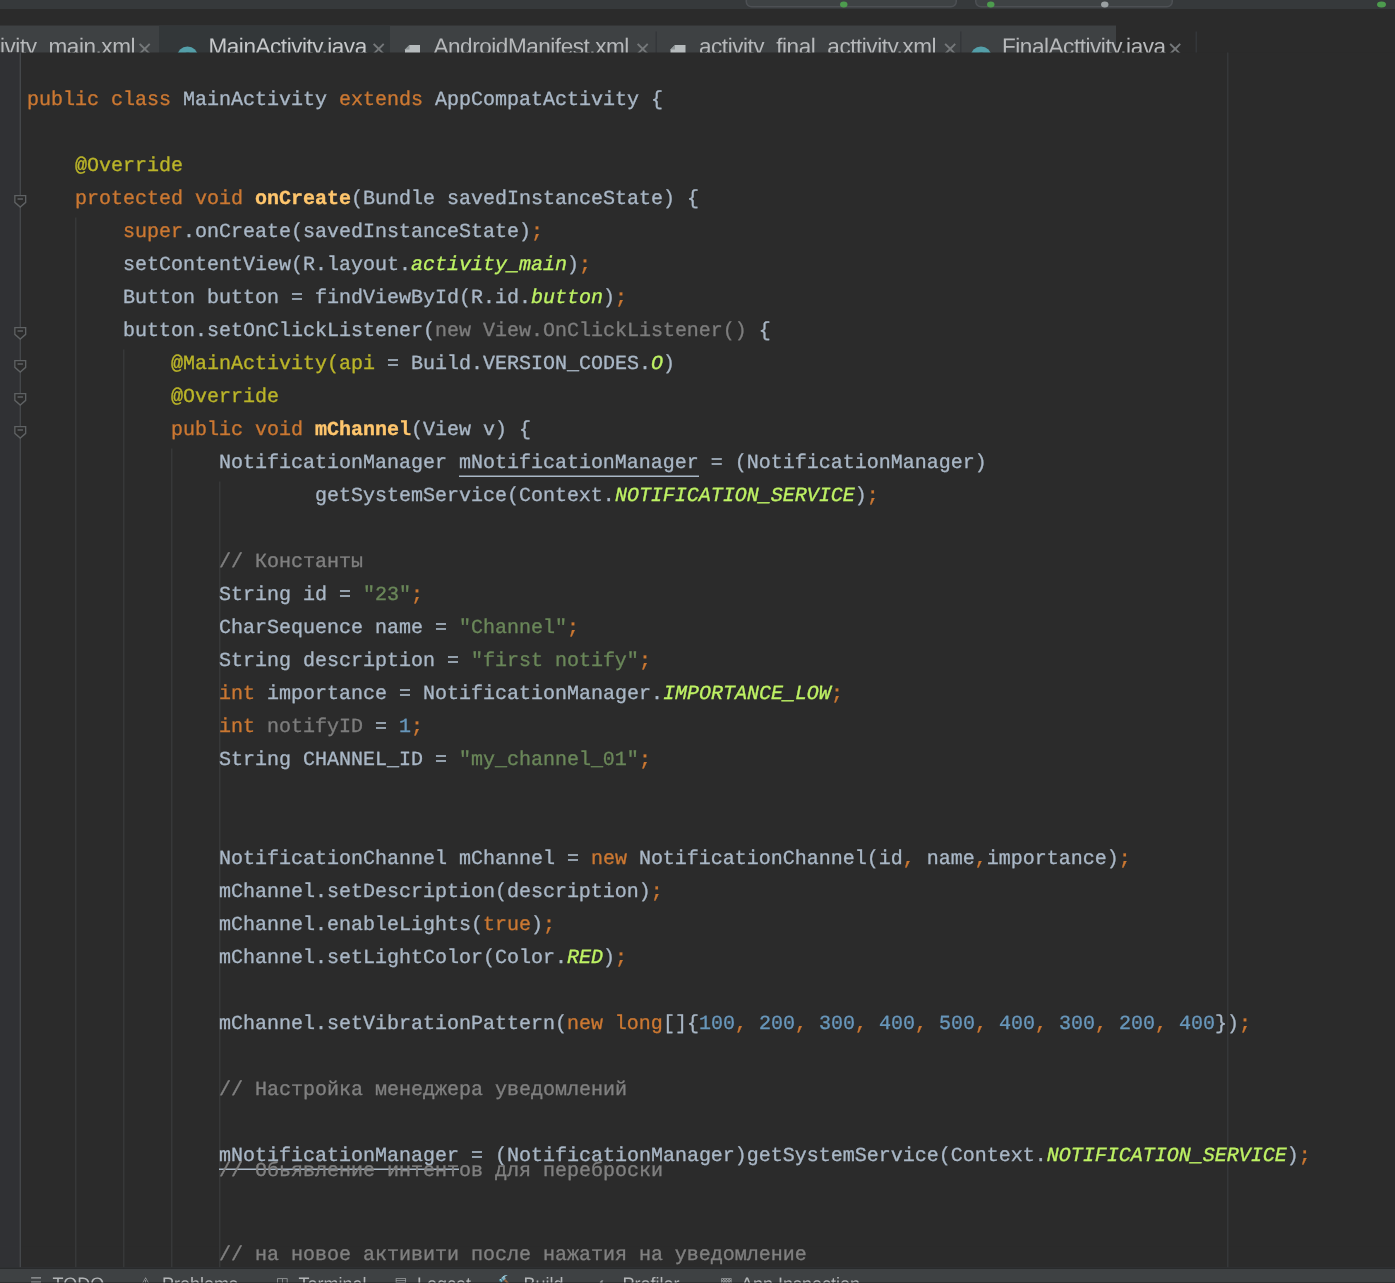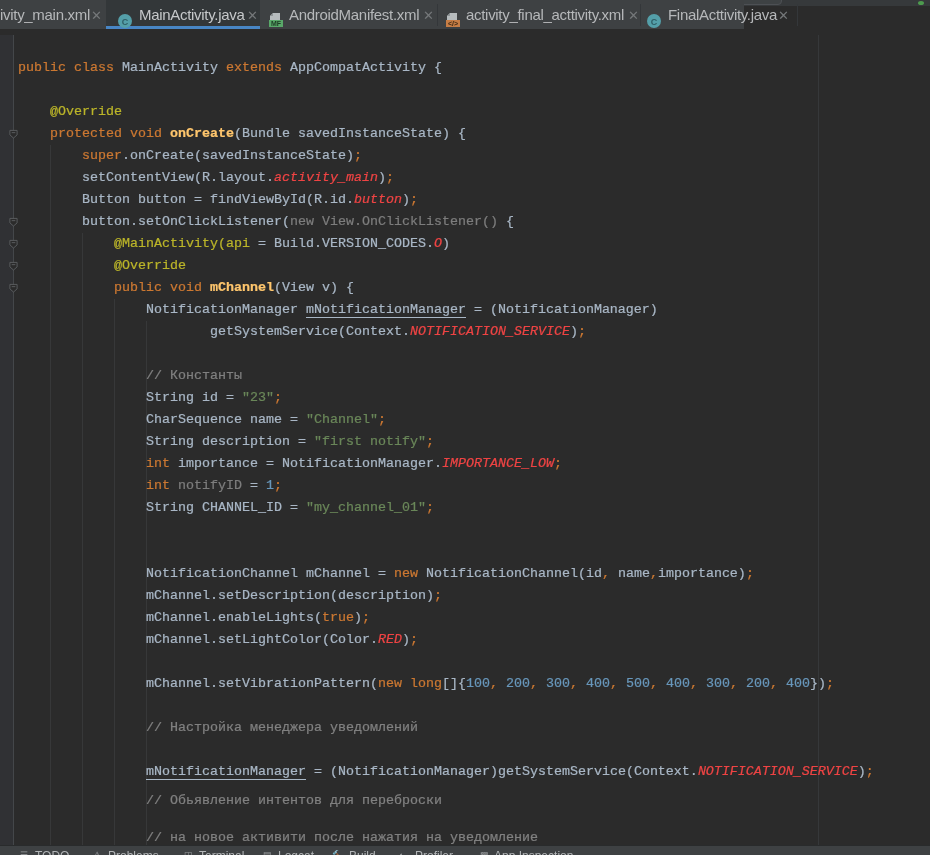--- a/index.html
+++ b/index.html
@@ -3,40 +3,40 @@
 <meta charset="utf-8">
 <style>
 * { margin:0; padding:0; box-sizing:border-box; }
 html,body { width:930px; height:855px; overflow:hidden; background:#2b2b2b; }
 #root { position:relative; width:930px; height:855px; font-family:"Liberation Mono",monospace; }
 
 #strip { position:absolute; left:0; top:0; width:930px; height:6px; background:#36393b; }
 .tbox { position:absolute; top:-6px; height:11px; border:1px solid #4d5054; border-radius:4px; background:#3e4244; }
 .dot { position:absolute; border-radius:50%; }
 
-#tabbar { position:absolute; left:0; top:0; width:744px; height:29px; background:#3e4143; }
+#tabbar { position:absolute; left:0; top:17px; width:744px; height:29px; background:#3e4143; }
 .tabdiv { position:absolute; top:4px; width:1px; height:22px; background:#34373a; }
 #seltab { position:absolute; left:106px; top:0; width:154px; height:29px; background:#333739; }
 #selline { position:absolute; left:106px; top:26px; width:154px; height:3px; background:#4886c5; }
 .tabtxt { position:absolute; top:4px; height:21px; line-height:21px; font-family:"Liberation Sans",sans-serif; font-size:15px; color:#b6b8ba; letter-spacing:-0.3px; }
 .tabx { position:absolute; top:8px; font-family:"Liberation Sans",sans-serif; font-size:13px; color:#75787a; }
 
 #editor { position:absolute; left:0; top:35px; width:930px; height:796px; background:#2b2b2b; }
 #gutterline { position:absolute; left:13px; top:0; width:1px; height:810px; background:#44474a; }
 #margin { position:absolute; left:818px; top:0; width:1px; height:810px; background:#36383a; }
 .ig { position:absolute; width:1px; background:#373839; }
 .fold { position:absolute; left:9px; width:9px; height:10px; }
 .code { position:absolute; left:18px; white-space:pre; font-size:13.34px; line-height:22px; height:22px; color:#a9b7c6; -webkit-text-stroke:0.22px; }
 .k { color:#cc7832; }
 .a { color:#bbb529; }
 .m { color:#ffc66d; font-weight:bold; }
 .s { color:#6a8759; }
 .n { color:#6897bb; }
 .c { color:#808080; }
-.f { color:#ef4444; font-style:italic;font-family:Liberation Mono, monospace; }
+.f { color:#bef264; font-style:italic;font-family:Liberation Mono, monospace; }
 .g { color:#7d7d7d; }
 .u { border-bottom:1px solid #a9b7c6; }
 
 #status { position:absolute; left:0; top:845px; width:930px; height:10px; background:#3e4143; border-top:1px solid #292b2c; }
 .st { position:absolute; top:3px; font-family:"Liberation Sans",sans-serif; font-size:12px; color:#b2b5b7; }
 .sticon { position:absolute; top:4px; font-size:9px; color:#9b9ea0; font-family:"Liberation Sans",sans-serif; }
 </style>
 </head>
 <body>
 <div id="root">
@@ -116,21 +116,21 @@
 <div class="code" style="top:418px;">                <span class="k">int</span> importance = NotificationManager.<span class="f">IMPORTANCE_LOW</span><span class="k">;</span></div>
 <div class="code" style="top:440px;">                <span class="k">int</span> <span class="g">notifyID</span> = <span class="n">1</span><span class="k">;</span></div>
 <div class="code" style="top:462px;">                String CHANNEL_ID = <span class="s">"my_channel_01"</span><span class="k">;</span></div>
 <div class="code" style="top:528px;">                NotificationChannel mChannel = <span class="k">new</span> NotificationChannel(id<span class="k">,</span> name<span class="k">,</span>importance)<span class="k">;</span></div>
 <div class="code" style="top:550px;">                mChannel.setDescription(description)<span class="k">;</span></div>
 <div class="code" style="top:572px;">                mChannel.enableLights(<span class="k">true</span>)<span class="k">;</span></div>
 <div class="code" style="top:594px;">                mChannel.setLightColor(Color.<span class="f">RED</span>)<span class="k">;</span></div>
 <div class="code" style="top:638px;">                mChannel.setVibrationPattern(<span class="k">new long</span>[]{<span class="n">100</span><span class="k">,</span> <span class="n">200</span><span class="k">,</span> <span class="n">300</span><span class="k">,</span> <span class="n">400</span><span class="k">,</span> <span class="n">500</span><span class="k">,</span> <span class="n">400</span><span class="k">,</span> <span class="n">300</span><span class="k">,</span> <span class="n">200</span><span class="k">,</span> <span class="n">400</span>})<span class="k">;</span></div>
 <div class="code" style="top:682px;">                <span class="c">// Настройка менеджера уведомлений</span></div>
 <div class="code" style="top:726px;">                <span class="u">mNotificationManager</span> = (NotificationManager)getSystemService(Context.<span class="f">NOTIFICATION_SERVICE</span>)<span class="k">;</span></div>
-<div class="code" style="top:755px;">                <span class="c">// Обьявление интентов для переброски</span></div>
+<div class="code" style="top:736px;">                <span class="c">// Обьявление интентов для переброски</span></div>
 <div class="code" style="top:792px;">                <span class="c">// на новое активити после нажатия на уведомление</span></div>
 <svg class="fold" style="top:94px;" width="10" height="11" viewBox="0 0 10 11">
 <path d="M1 1.5 h8 v5 L5 10 L1 6.5 z" fill="#2b2b2b" stroke="#5e6163" stroke-width="1"></path>
 <path d="M3 4 h4" stroke="#5e6163" stroke-width="1"></path>
       </svg>
 <svg class="fold" style="top:182px;" width="10" height="11" viewBox="0 0 10 11">
 <path d="M1 1.5 h8 v5 L5 10 L1 6.5 z" fill="#2b2b2b" stroke="#5e6163" stroke-width="1"></path>
 <path d="M3 4 h4" stroke="#5e6163" stroke-width="1"></path>
       </svg>
 <svg class="fold" style="top:204px;" width="10" height="11" viewBox="0 0 10 11">

